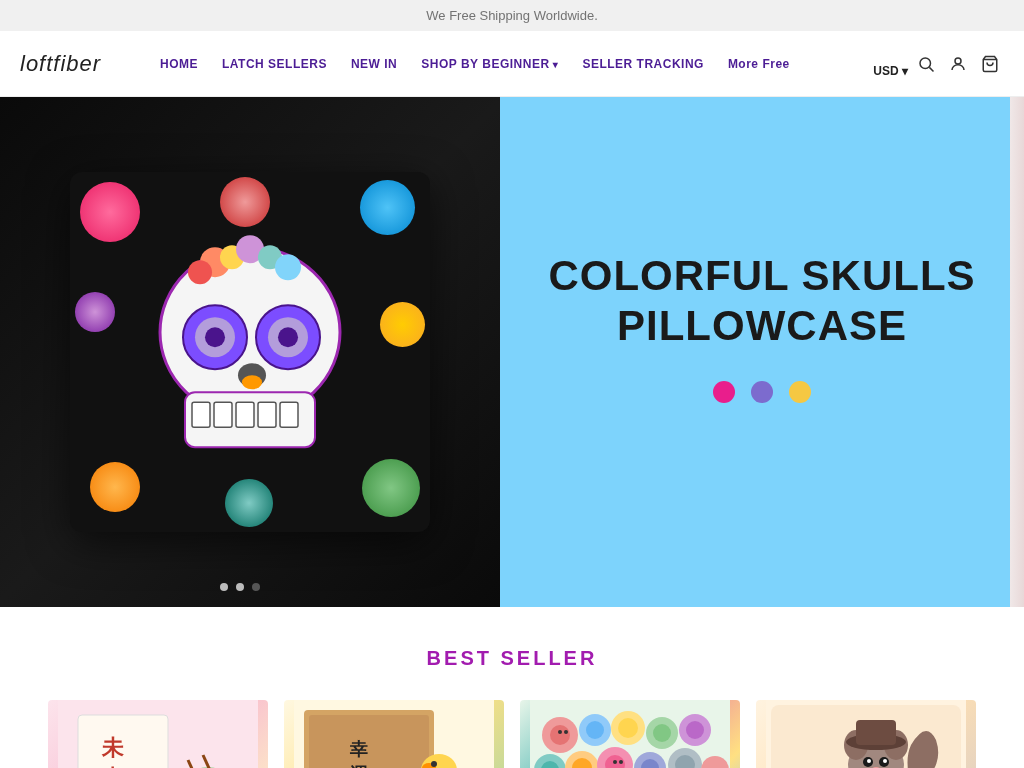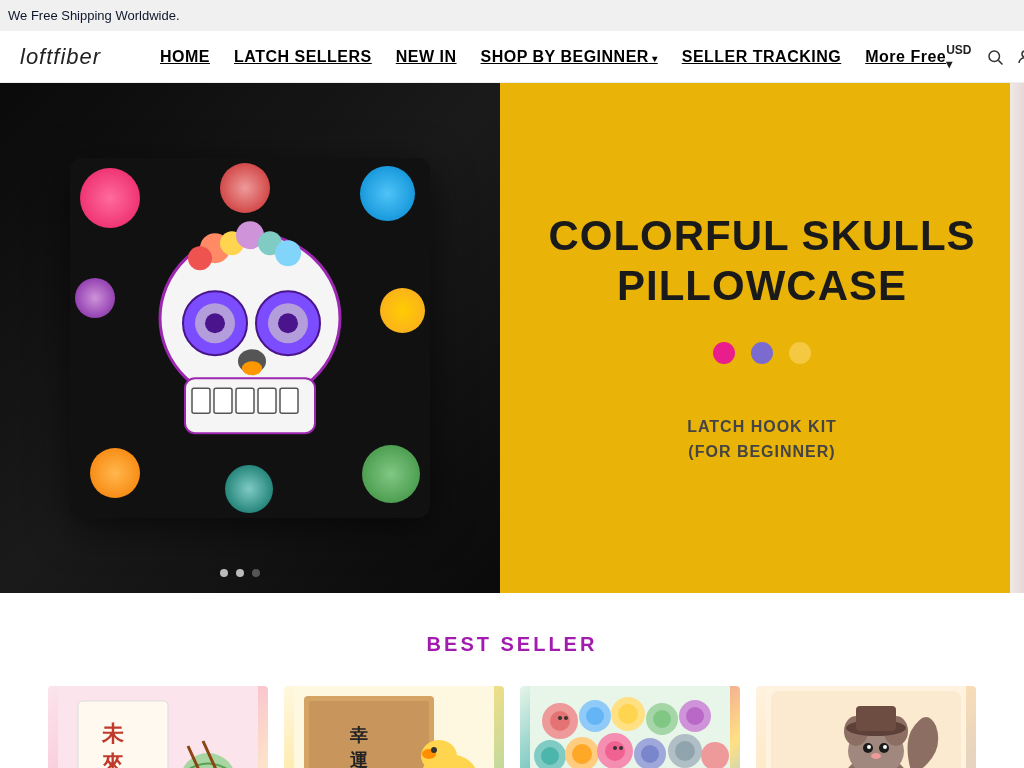--- a/index.html
+++ b/index.html
@@ -1,65 +1,65 @@
 <!DOCTYPE html>
 <html><head>
   <meta charset="utf-8">
   <style>
     * { margin: 0; padding: 0; box-sizing: border-box; }
     body { font-family: Arial, sans-serif; width: 1024px; overflow-x: hidden; background: #fff; }
 
     
     .announcement-bar {
       background: #f0f0f0;
+      text-align: center;
       padding: 8px;
       font-size: 13px;
-      color: #0f172a;
+      color: #737373;
     }
 
     
     .header {
       display: flex;
       align-items: center;
       padding: 0 20px;
-      height: 52px;
+      height: 66px;
       border-bottom: 1px solid #eee;
       background: #fff;
     }
     .logo {
       font-size: 22px;
       font-weight: 300;
       color: #222;
       letter-spacing: 1px;
       min-width: 120px;
       font-style: italic;
     }
     .nav {
       display: flex;
       align-items: center;
       flex: 1;
       gap: 24px;
       margin-left: 20px;
     }
     .nav-item {
-      font-size: 16px;
+      font-size: 12px;
       font-weight: 600;
       letter-spacing: 0.5px;
-      color: #000000;
+      color: #4c1d95;
       cursor: pointer;
       white-space: nowrap;
-      text-decoration: underline;
     }
     .nav-item.has-dropdown::after {
       content: ' ▾';
       font-size: 10px;
     }
     .header-icons {
       display: flex;
-      align-items: center;
+      align-items: flex-end;
       gap: 4px;
       margin-left: auto;
     }
     .currency-selector {
       font-size: 12px;
       font-weight: 600;
       color: #222;
       cursor: pointer;
     }
     .icon-btn {
@@ -127,21 +127,21 @@
     .flower-tm { width: 50px; height: 50px; background: radial-gradient(circle, #ef9a9a, #c62828); top: 5px; left: 150px; }
     .flower-bm { width: 48px; height: 48px; background: radial-gradient(circle, #80cbc4, #00695c); bottom: 5px; left: 155px; }
 
     .hero-content {
       flex: 1;
       display: flex;
       flex-direction: column;
       align-items: center;
       justify-content: center;
       padding: 40px;
-      background: #eab308;
+      background: #7dd3fc;
     }
 
     .hero-title {
       font-size: 42px;
       font-weight: 700;
       color: #1a1a1a;
       text-align: center;
       line-height: 1.2;
       letter-spacing: 1px;
       margin-bottom: 30px;
@@ -344,24 +344,20 @@
       <span>COLORFUL SKULLS</span><br>
       <span>PILLOWCASE</span>
     </h1>
 
     <div class="color-dots">
       <div class="color-dot dot-pink"></div>
       <div class="color-dot dot-purple"></div>
       <div class="color-dot dot-yellow"></div>
     </div>
 
-    <p class="hero-subtitle">
-      <span>LATCH HOOK KIT</span><br>
-      <span>(FOR BEGINNER)</span>
-    </p>
   </div>
 
   <div class="hero-right-edge"></div>
 </section>
 
 <section class="best-seller-section">
   <h2 class="section-title">BEST SELLER</h2>
 
   <div class="product-grid">
 

